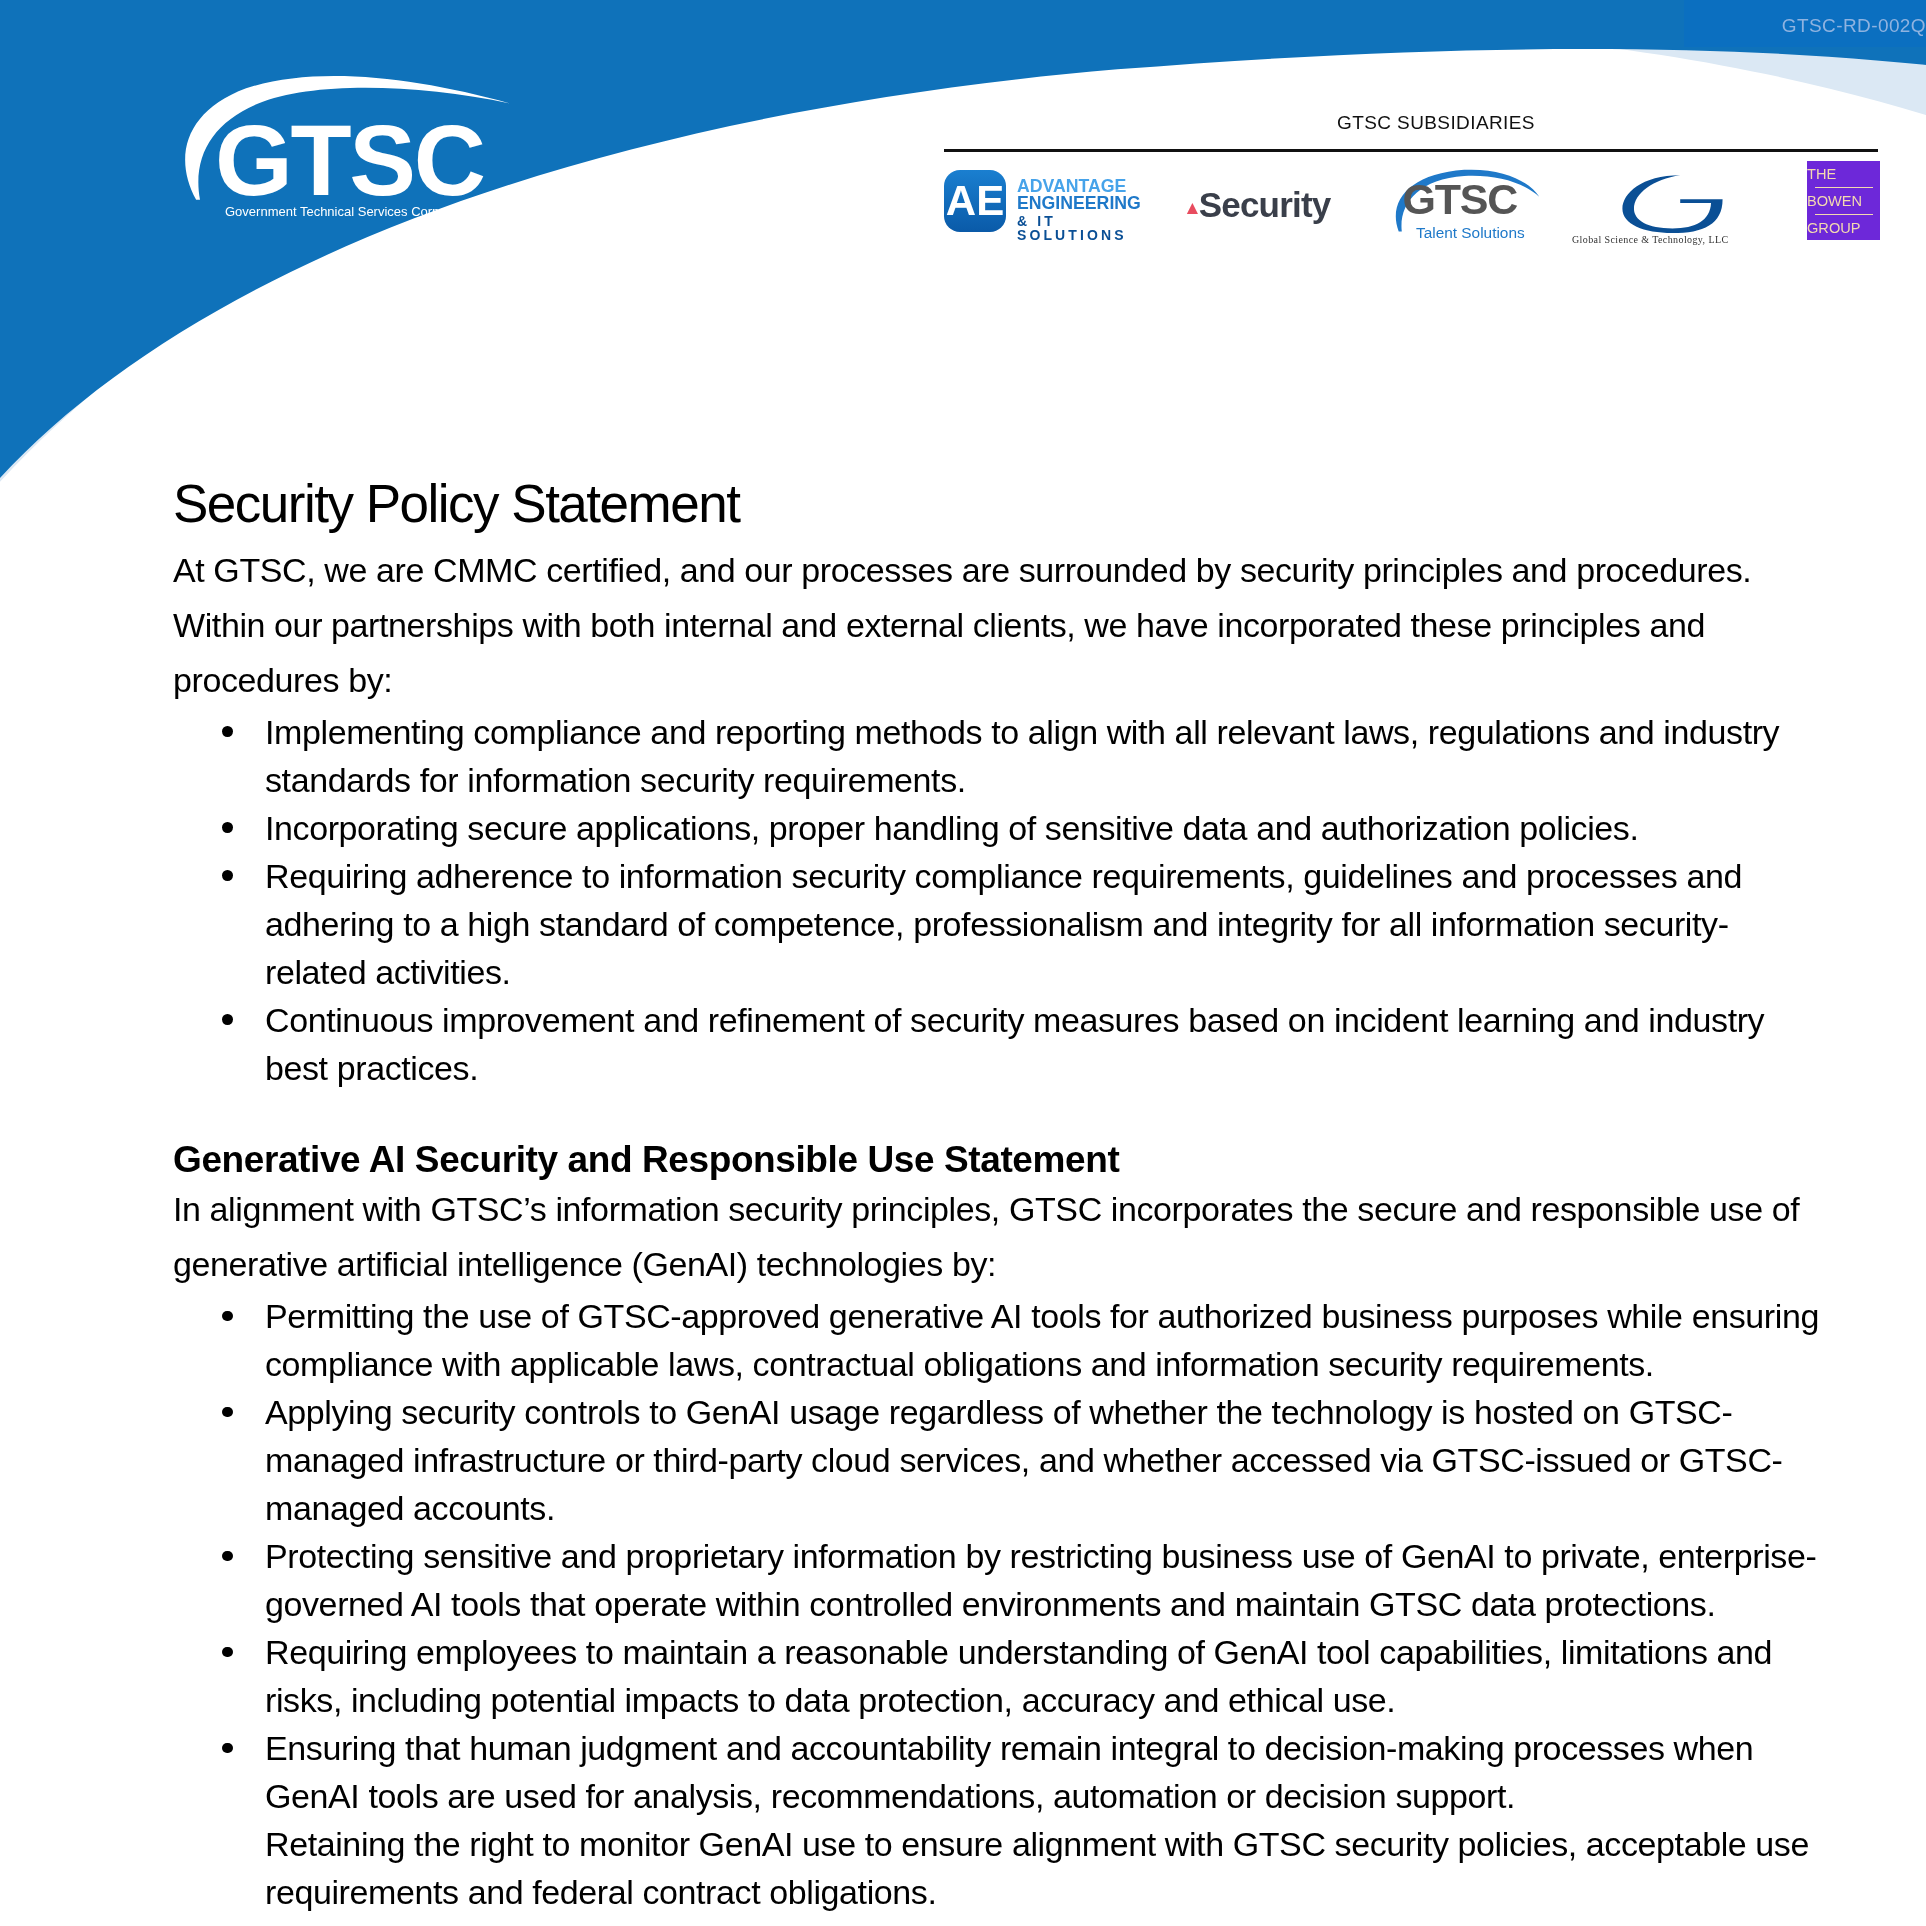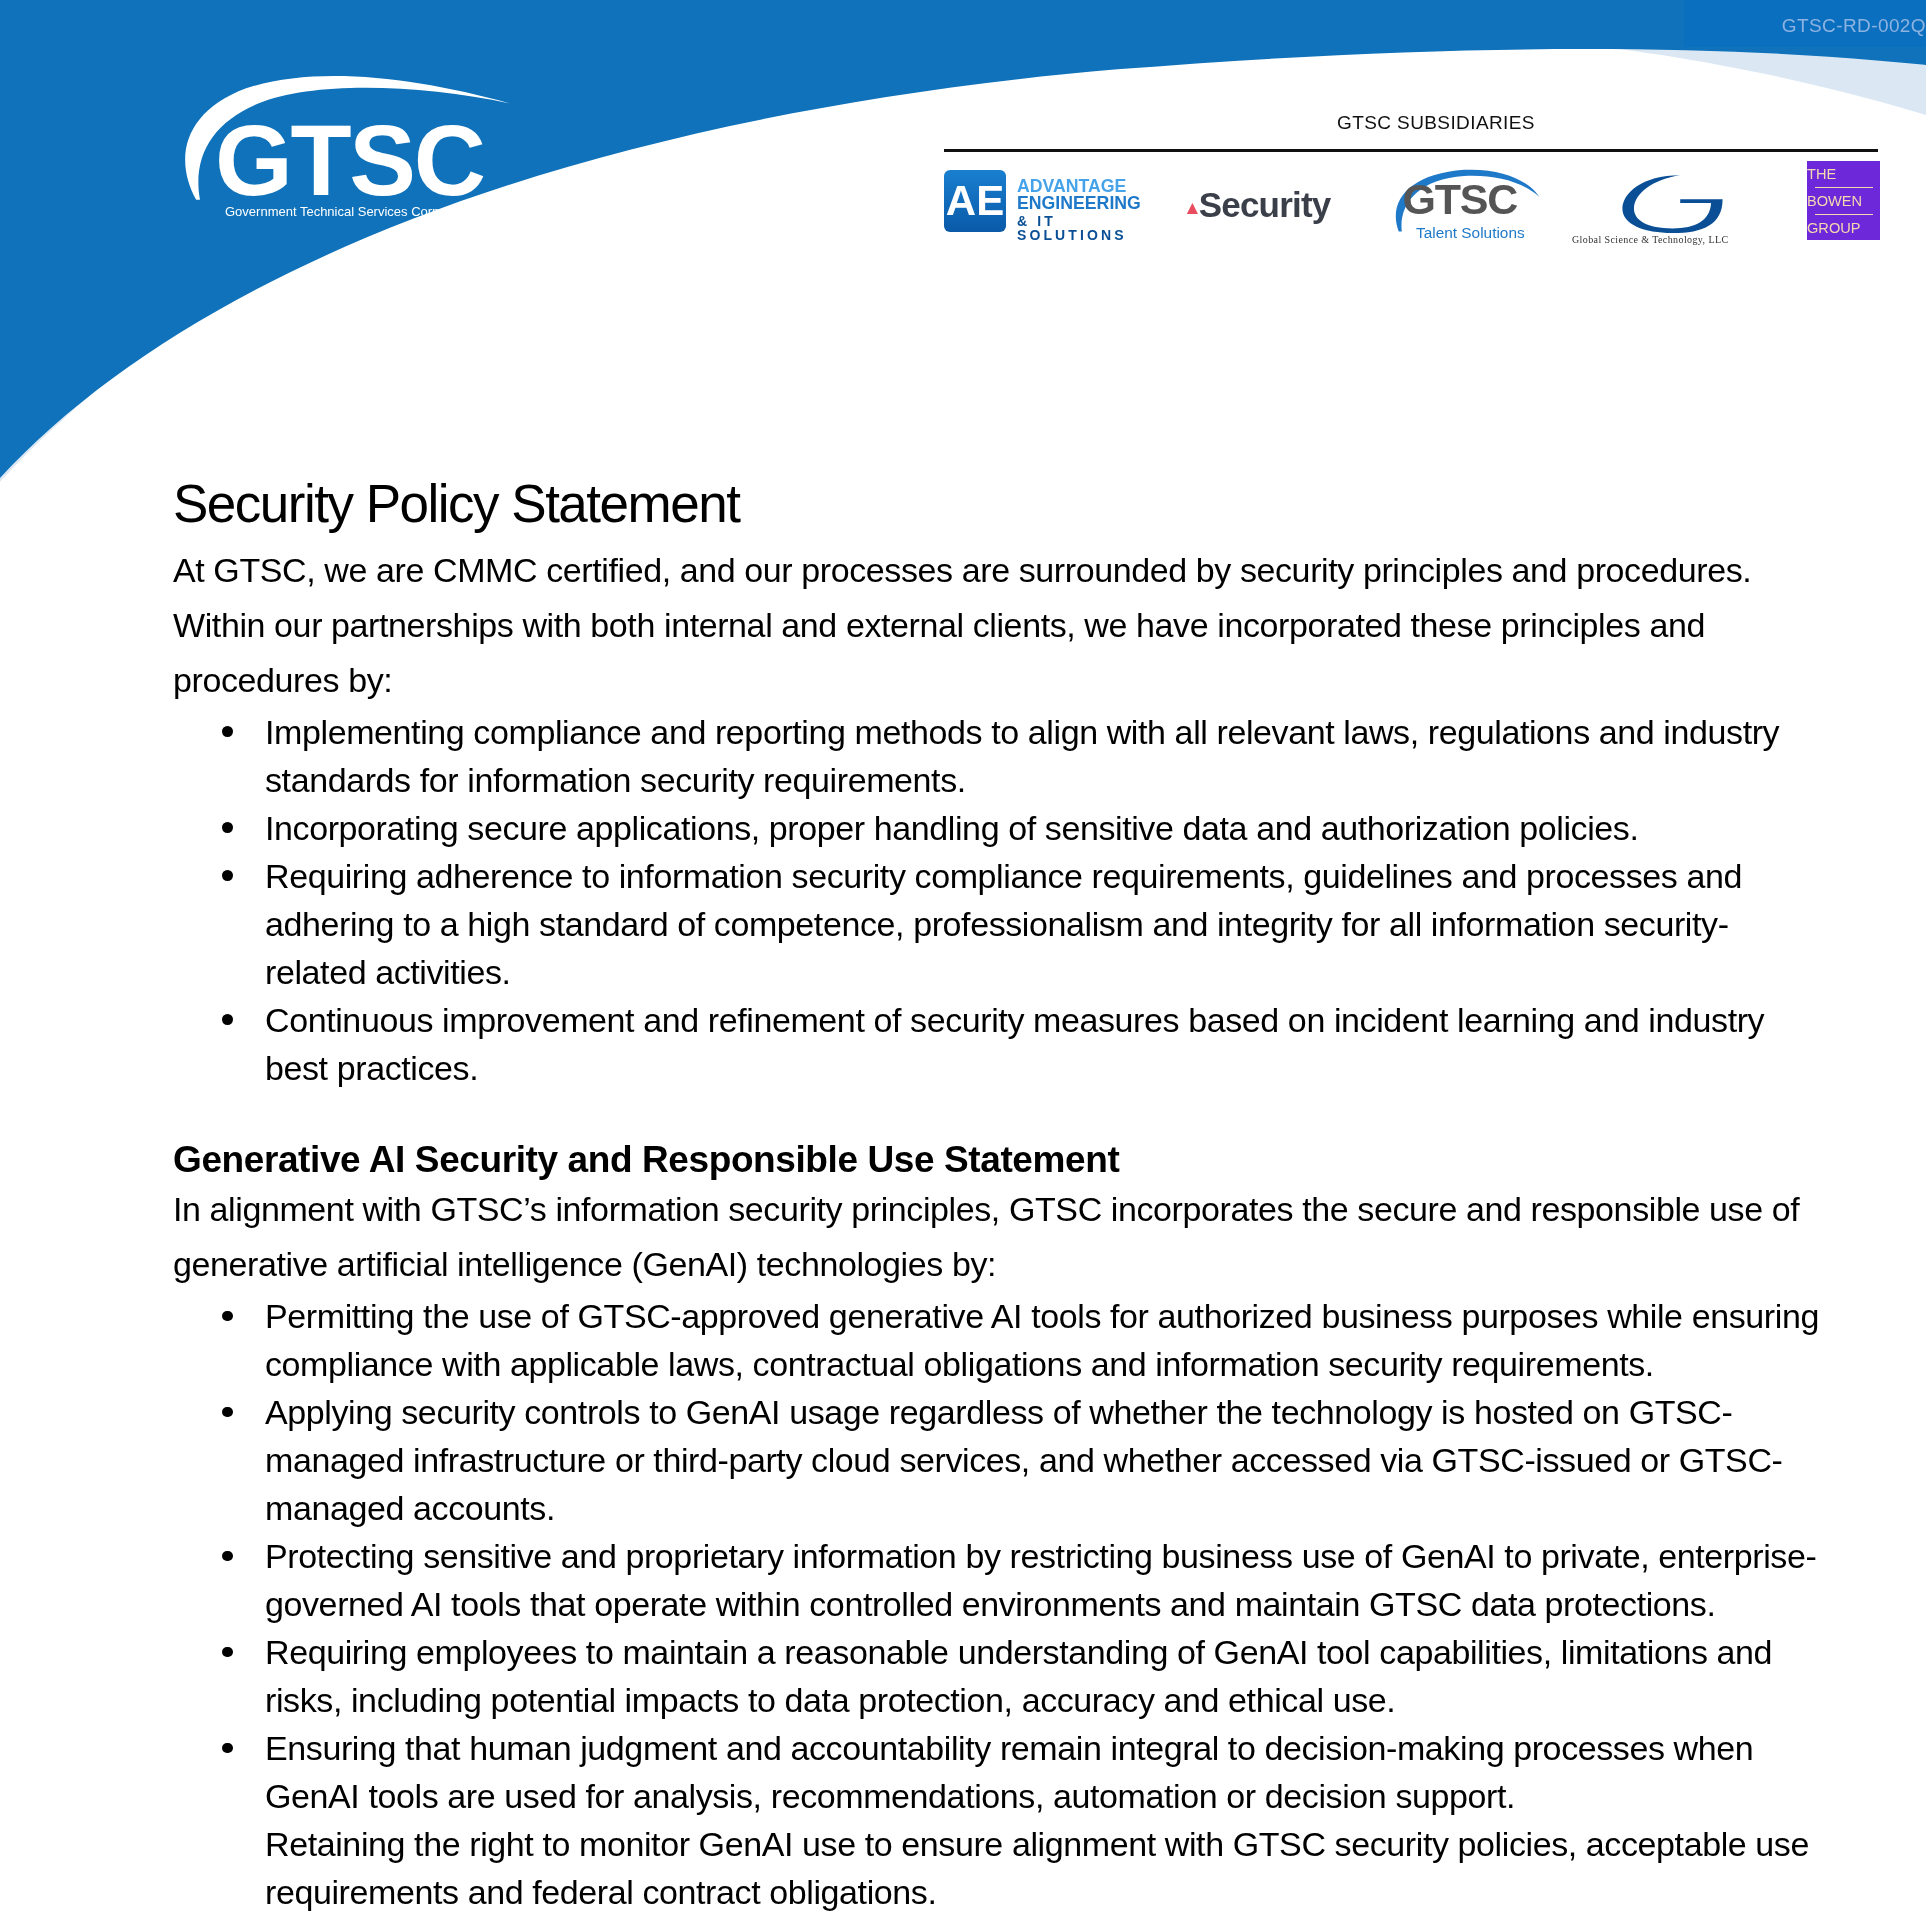--- a/index.html
+++ b/index.html
@@ -9,21 +9,21 @@
   .doc-code { position: absolute; right: 39px; top: 14.6px; font-size: 19px; color: #8fb3e0; letter-spacing: 0.4px; }
   .logo { position: absolute; left: 169px; top: 73px; width: 354px; height: 146px; }
   .logo-arc { position: absolute; left: 0; top: 0; width: 354px; height: 146px; }
   .logo-text { position: absolute; left: 46px; top: 37px; font-size: 100px; font-weight: bold; color: #fff; letter-spacing: -2.3px; line-height: 1; }
   .logo-sub { position: absolute; left: 56px; top: 131px; font-size: 13px; color: #fff; white-space: nowrap; }
   .subs-title { position: absolute; left: 1337px; top: 112px; font-size: 19px; color: #111; letter-spacing: 0.4px; }
   .subs-rule { position: absolute; left: 944px; top: 149px; width: 934px; height: 2.7px; background: #111; }
   .subs-row { position: absolute; left: 944px; top: 166px; height: 85px; width: 944px; }
   .sub-logo { position: absolute; top: 0; }
   .ae { left: 0; top: 3.9px; width: 196px; height: 62px; }
-  .ae-box { position: absolute; left: 0; top: 0; width: 62px; height: 62px; background: linear-gradient(180deg,#1a7fd0,#0a5aa8); border-radius: 6px; color:#fff; font-weight: bold; font-size: 42px; text-align:center; line-height: 62px; }
+  .ae-box { position: absolute; left: 0; top: 0; width: 62px; height: 62px; background: linear-gradient(180deg,#1a7fd0,#0a5aa8); border-radius: 16px; color:#fff; font-weight: bold; font-size: 42px; text-align:center; line-height: 62px; }
   .ae-lines { position: absolute; left: 73px; top: 7.7px; font-weight: bold; color: #2b8ee0; line-height: 1; }
   .ae-lines .l1 { font-size: 17.7px; color:#46a3ea; }
   .ae-lines .l2 { font-size: 17.7px; color:#1f79c9; }
   .ae-lines .l3 { font-size: 14px; color:#0a4f95; letter-spacing: 3.1px; margin-top: 1.5px;}
   .dw { left: 239px; top: 19px; font-size: 35px; font-weight: bold; color: #3a3f4a; letter-spacing: -0.8px; }
   .dw .arrow { color:#e84c5f; font-size: 19px; vertical-align: middle; margin-right: -2.3px; }
   .gt { left: 443px; top: 0; width: 162px; height: 77px; }
   .gt-word { position: absolute; left: 15.4px; top: 11.6px; font-size: 43px; font-weight: bold; color: #555; letter-spacing: -1.2px; line-height: 1; }
   .gt-sub { position: absolute; left: 29px; top: 58px; font-size: 15.4px; color: #1f79c9; white-space: nowrap; }
   .gs { left: 628px; top: 8px; width: 200px; height: 77px; }

